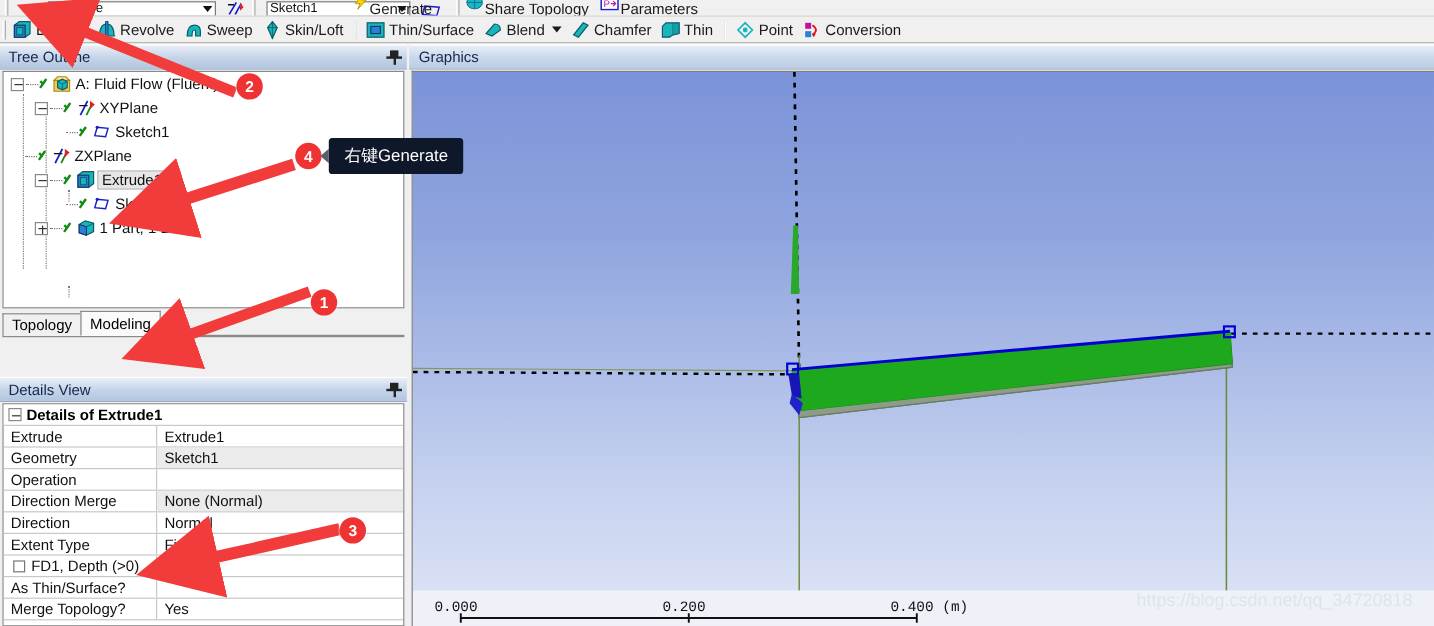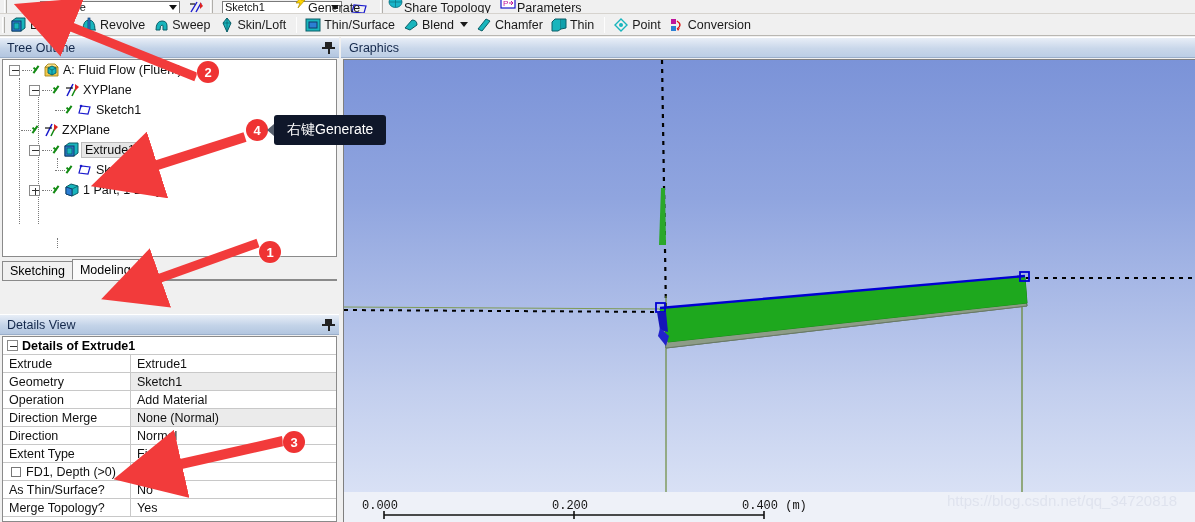--- a/index.html
+++ b/index.html
@@ -477,21 +477,21 @@
             <path d="M2 5 L8 7 L14 4 M8 7 L8 14" stroke="#0a5d66" stroke-width=".8" fill="none"></path>
             <path d="M2 5 L8 7 L8 14 L2 12 Z" fill="#2b7fd4" stroke="#103b6b" stroke-width=".9"></path>
           </svg>
         </span>
         <span class="tlabel">1 Part, 1 Body</span>
       </div>
     </div>
 
     <div class="tabrow">
       <div class="tab">
-        <span>Sketching</span>
+        <span>Topology</span>
       </div>
       <div class="tab active">
         <span>Modeling</span>
       </div>
       <div class="tabfill"></div>
     </div>
   </div>
 
   <div id="detailsPanel">
     <div class="panel-title">
@@ -512,21 +512,20 @@
         <span class="dval">Extrude1</span>
       </div>
 
       <div class="drow alt">
         <span class="dkey">Geometry</span>
         <span class="dval">Sketch1</span>
       </div>
 
       <div class="drow">
         <span class="dkey">Operation</span>
-        <span class="dval">Add Material</span>
       </div>
 
       <div class="drow alt">
         <span class="dkey">Direction Merge</span>
         <span class="dval">None (Normal)</span>
       </div>
 
       <div class="drow">
         <span class="dkey">Direction</span>
         <span class="dval">Normal</span>
@@ -540,21 +539,20 @@
       <div class="drow">
         <span class="dkey">
           <span class="dbox"></span>
           <span>FD1,  Depth (&gt;0)</span>
         </span>
         <span class="dval">0.5 m</span>
       </div>
 
       <div class="drow">
         <span class="dkey">As Thin/Surface?</span>
-        <span class="dval">No</span>
       </div>
 
       <div class="drow">
         <span class="dkey">Merge Topology?</span>
         <span class="dval">Yes</span>
       </div>
     </div>
   </div>
 
   <div id="graphicsPanel">

